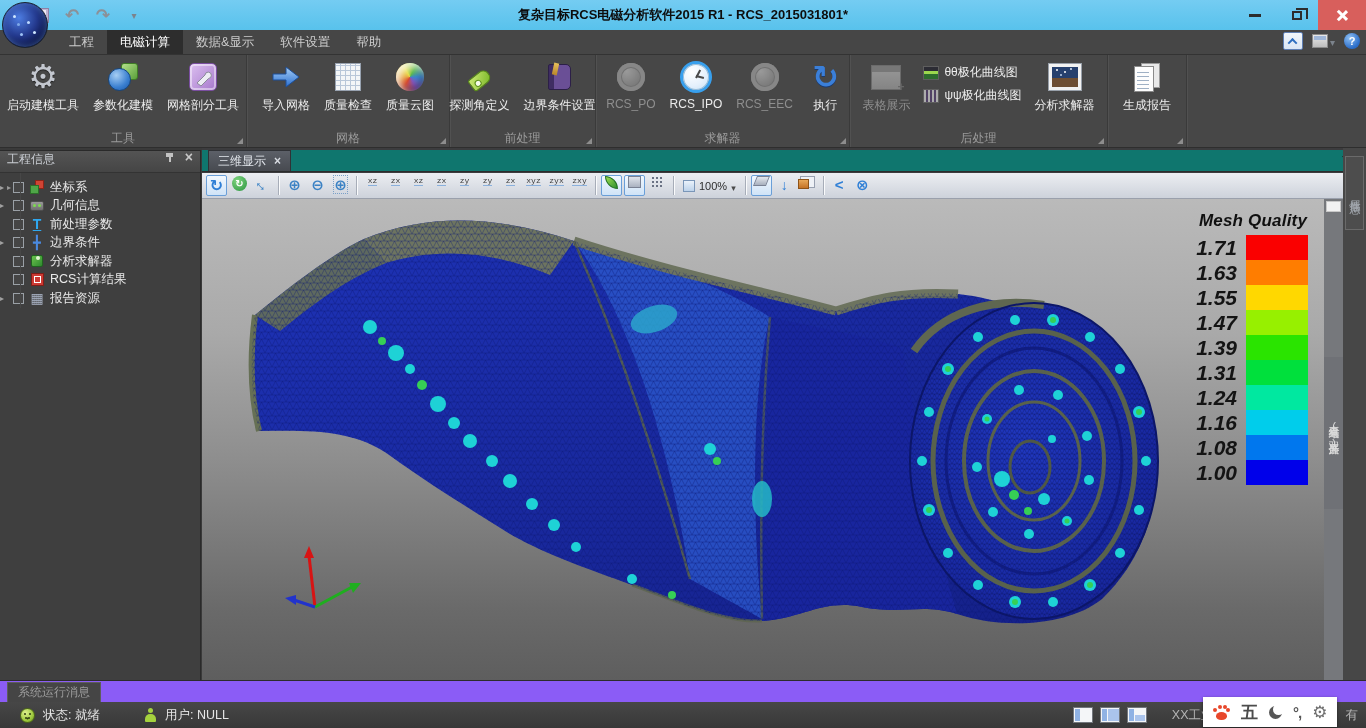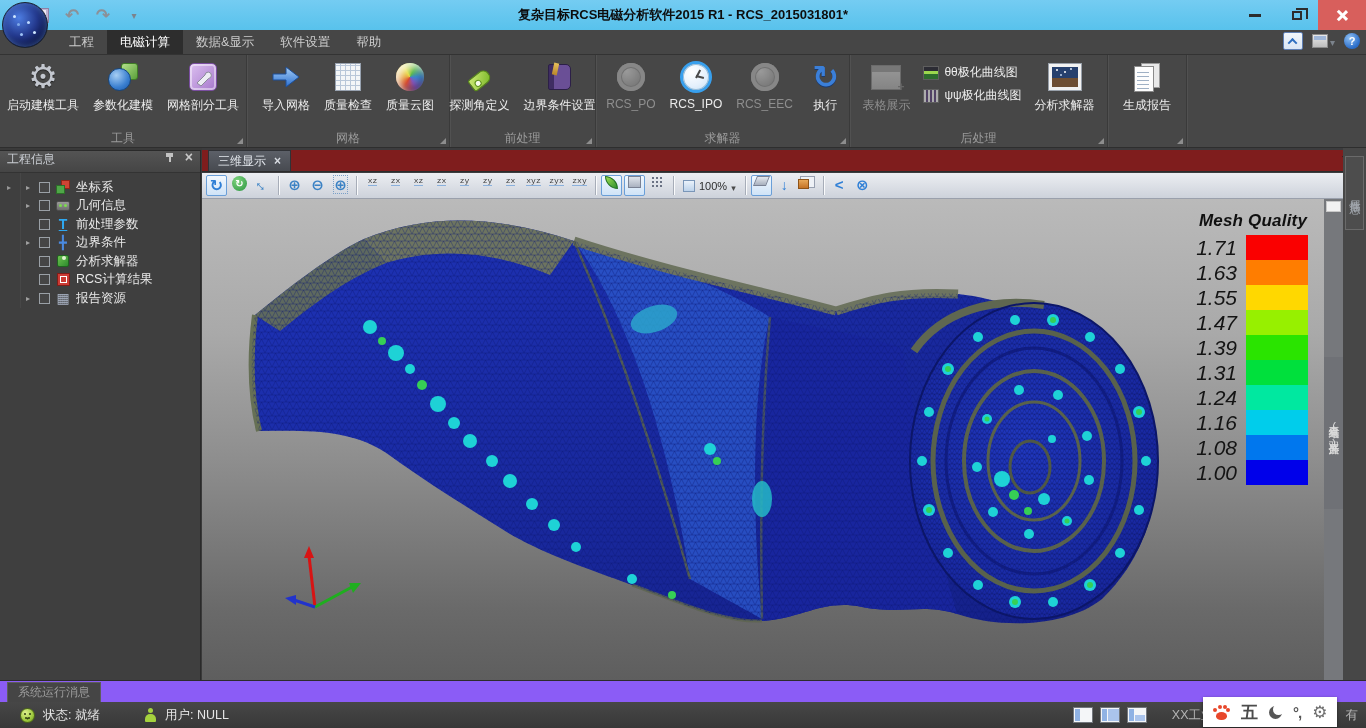--- a/index.html
+++ b/index.html
@@ -96,40 +96,40 @@
   .lp-head{height:22px;display:flex;padding:0 7px;background:linear-gradient(#545454,#454545);border-bottom:1px solid #333;color:#c9cdd3;font-size:12px;}
   .lp-head .sp{flex:1;}
   .pin-ico{width:10px;height:12px;position:relative;margin-right:10px;}
   .pin-ico::before{content:"";position:absolute;left:1px;top:2px;width:7px;height:4px;background:#c2c2c2;}
   .pin-ico::after{content:"";position:absolute;left:4px;top:6px;width:2px;height:5px;background:#c2c2c2;}
   .lp-close::before{content:"\00D7";font-size:14px;font-weight:bold;color:#c8c8c8;line-height:12px;}
   .tree{position:relative;padding:5px 0 0 0;}
   .gutter{position:absolute;left:0;top:0;bottom:0;width:21px;border-right:1px solid #474747;}
   .gutter-arrow{position:absolute;left:7px;top:10px;color:#9a9a9a;font-size:8px;}
   .gutter-arrow::before{content:"\25B8";}
-  .trow{display:flex;align-items:center;height:18.5px;padding-left:26px;font-size:12.5px;color:#e9e9e9;}
+  .trow{display:flex;align-items:center;height:18.5px;font-size:12.5px;color:#e9e9e9;}
   .texp{width:13px;font-size:8px;color:#a2a2a2;}
   .texp.on::before{content:"\25B8";}
   .tcheck{width:11px;height:11px;border:1px solid #9aa0a6;background:#454545;margin-right:5px;}
   .ticon{width:16px;height:14px;margin-right:5px;display:flex;align-items:center;justify-content:center;position:relative;}
   .i-coord::before{content:"";position:absolute;right:1px;top:0;width:7px;height:7px;background:#d04434;border:1px solid #8e2418;}
   .i-coord::after{content:"";position:absolute;left:1px;bottom:0;width:7px;height:7px;background:#4fa648;border:1px solid #2c6e28;}
   .i-geo{width:14px;height:10px;background:linear-gradient(#9a9a9a,#6e6e6e);border:1px solid #4e4e4e;border-radius:2px;}
   .i-geo::after{content:"";position:absolute;left:4px;top:5px;width:3px;height:3px;border-radius:50%;background:#7ddc4e;box-shadow:5px 0 0 #7ddc4e;}
   .i-T::before{content:"T";font-size:14px;font-weight:bold;color:#2fa8f0;text-decoration:underline;}
   .i-bc::before{content:"\254B";font-size:13px;color:#4a8ae0;font-weight:bold;}
   .i-solver{width:12px;height:12px;background:linear-gradient(135deg,#6cc24e,#2e8a2e);border:1px solid #1f641f;border-radius:2px;}
   .i-solver::after{content:"";position:absolute;left:7px;top:2px;width:4px;height:4px;border-radius:50%;background:#dff2d0;}
   .i-rcs{width:13px;height:13px;background:#cc3a34;border:1px solid #7e1e18;display:flex;align-items:center;justify-content:center;}
   .i-rcs::after{content:"";width:5px;height:5px;border:1.5px solid #fff;}
   .i-rep::before{content:"\25A6";font-size:14px;color:#aab4c6;}
 
   
   .vregion{left:202px;top:148px;width:1164px;height:532px;background:#3c3c3e;}
-  .vtabrow{position:absolute;left:0;top:2px;width:1141px;height:22px;background:#7f1d1d;border-bottom:1px solid #2c2c2c;display:flex;}
+  .vtabrow{position:absolute;left:0;top:2px;width:1141px;height:22px;background:#0f766e;border-bottom:1px solid #2c2c2c;display:flex;}
   .vtab{margin-left:6px;padding:0 9px;display:flex;align-items:center;gap:8px;background:linear-gradient(#5c6068,#474a50);border:1px solid #303236;border-bottom:none;color:#e2e6ec;font-size:12px;}
   .vtab-x::before{content:"\00D7";font-weight:bold;font-size:12px;color:#d8dce2;}
   .vtab-ovf{position:absolute;right:14px;top:8px;width:0;height:0;border-left:5px solid transparent;border-right:5px solid transparent;border-top:6px solid #1e1e1e;}
   .vtoolbar{position:absolute;left:0;top:25px;width:1141px;height:26px;background:linear-gradient(#eceef2,#cdd2db);border-bottom:1px solid #9aa0ac;display:flex;align-items:center;padding:0 4px;gap:2px;}
   .tb{width:21px;height:21px;border:1px solid transparent;border-radius:2px;display:flex;align-items:flex-start;justify-content:center;}
   .tb.sel{border-color:#6a9fd8;background:linear-gradient(#f2f8fe,#cfe3f7);}
   .tsep{width:1px;height:19px;background:#a7adb8;box-shadow:1px 0 0 #fafbfc;margin:0 3px;}
   .rot-g::before{content:"\21BB";font-size:16px;font-weight:bold;color:#2f7fd6;}
   .sync-g{width:15px;height:15px;border-radius:50%;background:radial-gradient(circle at 35% 30%,#7ed47e,#2a9440);display:flex;align-items:center;justify-content:center;}
   .sync-g::before{content:"\21BB";font-size:10px;color:#fff;font-weight:bold;}
@@ -152,21 +152,21 @@
   .share-g::before{content:"<";font-size:15px;font-weight:bold;color:#2f7fd6;}
   .cancel-g::before{content:"\2297";font-size:15px;font-weight:bold;color:#2f7fd6;}
 
   .canvas{position:absolute;left:0;top:51px;width:1122px;height:481px;
     background:linear-gradient(180deg,#bababa 0%,#a9a9a9 28%,#8d8d8d 55%,#6a6a6a 85%,#5e5e5e 100%);overflow:hidden;}
   .model-svg{position:absolute;left:0;top:0;}
   
   .legend{position:absolute;left:986px;top:12px;width:130px;}
   .leg-title{font-size:17px;font-weight:bold;font-style:italic;color:#101010;text-align:center;margin-bottom:4px;letter-spacing:.2px;}
   .leg-row{display:flex;align-items:center;height:25px;}
-  .leg-val{width:58px;text-align:right;padding-right:9px;font-size:21px;font-weight:normal;font-style:italic;color:#141414;line-height:25px;}
+  .leg-val{width:58px;text-align:right;padding-right:9px;font-size:21px;font-weight:bold;font-style:italic;color:#141414;line-height:25px;}
   .leg-sw{width:62px;height:25px;}
   
   .triad{position:absolute;left:70px;top:335px;}
   
   .scrollstrip{position:absolute;left:1122px;top:51px;width:19px;height:481px;background:#76787c;}
   .scroll-thumb{position:absolute;left:2px;top:2px;width:15px;height:11px;background:#f2f2f2;border:1px solid #c8c8c8;}
   .res-tab{position:absolute;left:0;top:158px;width:19px;height:152px;background:#6f7176;display:flex;align-items:center;justify-content:center;}
   .vtext{writing-mode:vertical-rl;text-orientation:upright;font-size:11px;letter-spacing:1px;}
   .res-tab .vtext{color:#dcdcdc;}
   .dockstrip{position:absolute;left:1141px;top:0;width:23px;height:532px;background:#474747;}

